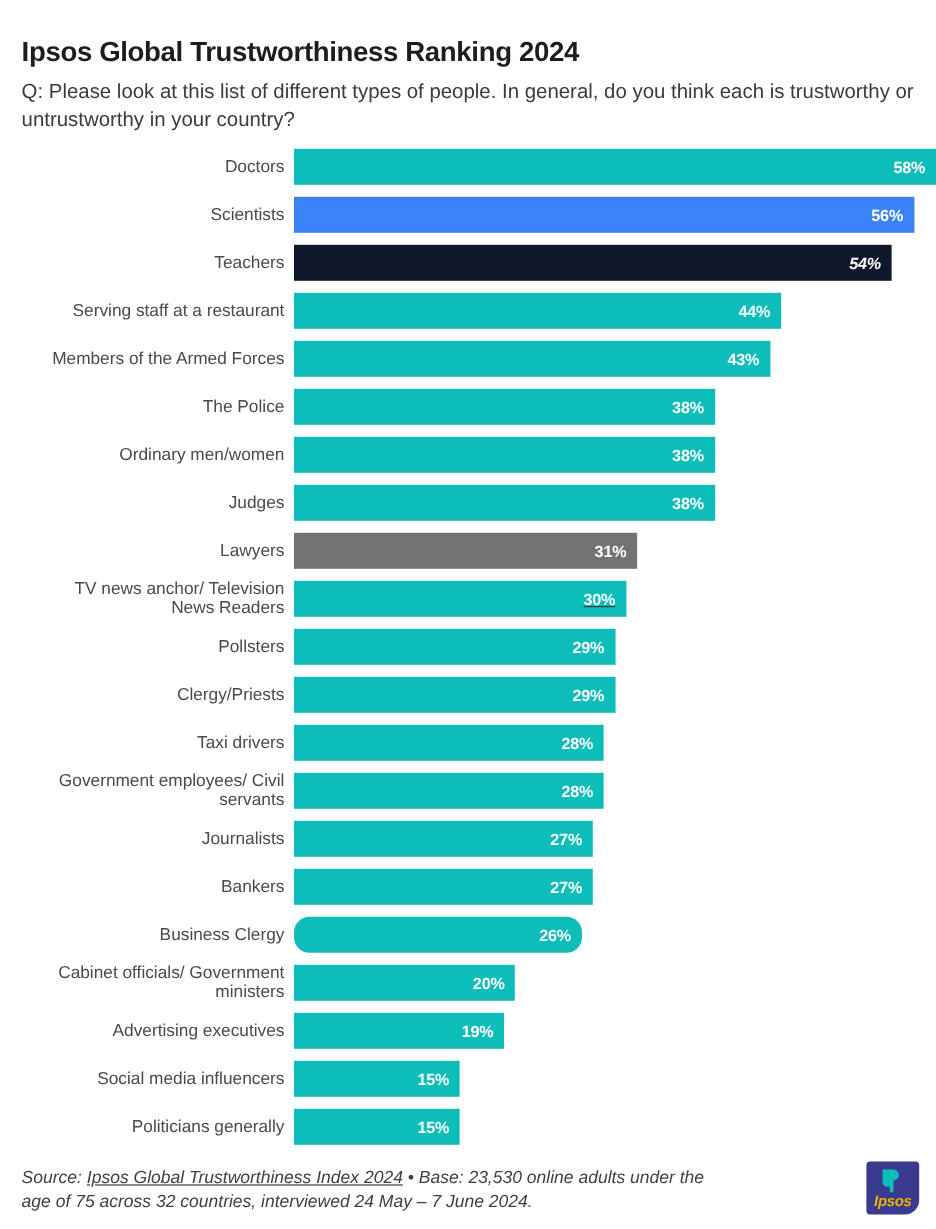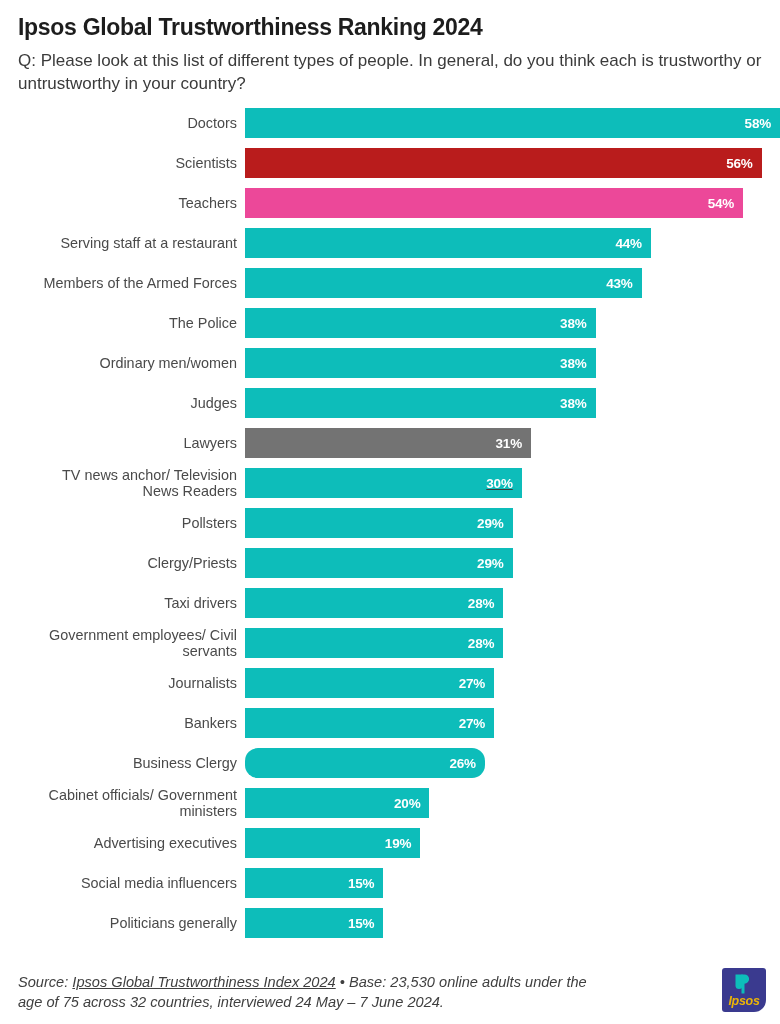--- a/index.html
+++ b/index.html
@@ -27,21 +27,21 @@
   
   .header {
     padding: 14px 16px 0 18px;
   }
   .chart-title {
     font-size: 23px;
     font-weight: bold;
     letter-spacing: -0.3px;
     color: #1d1d1d;
     line-height: 1.15;
-    margin: 0 0 10px 0;
+    margin: 16px 0 10px 0;
   }
   .chart-question {
     font-size: 17px;
     font-weight: normal;
     color: #3b3b3b;
     line-height: 1.32;
     margin: 0;
     max-width: 752px;
   }
 
@@ -153,29 +153,29 @@
         <div class="bar-label">Doctors</div>
         <div class="bar-track">
           <div class="bar-fill" style="width: 100%; background: rgb(13, 189, 186);">
             <span class="bar-value">58%</span>
           </div>
         </div>
       </div>
       <div class="bar-row">
         <div class="bar-label">Scientists</div>
         <div class="bar-track">
-          <div class="bar-fill" style="width: 96.5517%; background: #b91c1c; padding-left: 22px;">
+          <div class="bar-fill" style="width: 96.5517%; background: #3b82f6; padding-left: 22px;">
             <span class="bar-value">56%</span>
           </div>
         </div>
       </div>
       <div class="bar-row">
         <div class="bar-label">Teachers</div>
         <div class="bar-track">
-          <div class="bar-fill" style="width: 93.1034%; background: #ec4899;">
+          <div class="bar-fill" style="width: 93.1034%; background: #0f172a; font-style: italic;">
             <span class="bar-value">54%</span>
           </div>
         </div>
       </div>
       <div class="bar-row">
         <div class="bar-label">Serving staff at a restaurant</div>
         <div class="bar-track">
           <div class="bar-fill" style="width: 75.8621%; background: rgb(13, 189, 186);">
             <span class="bar-value">44%</span>
           </div>

